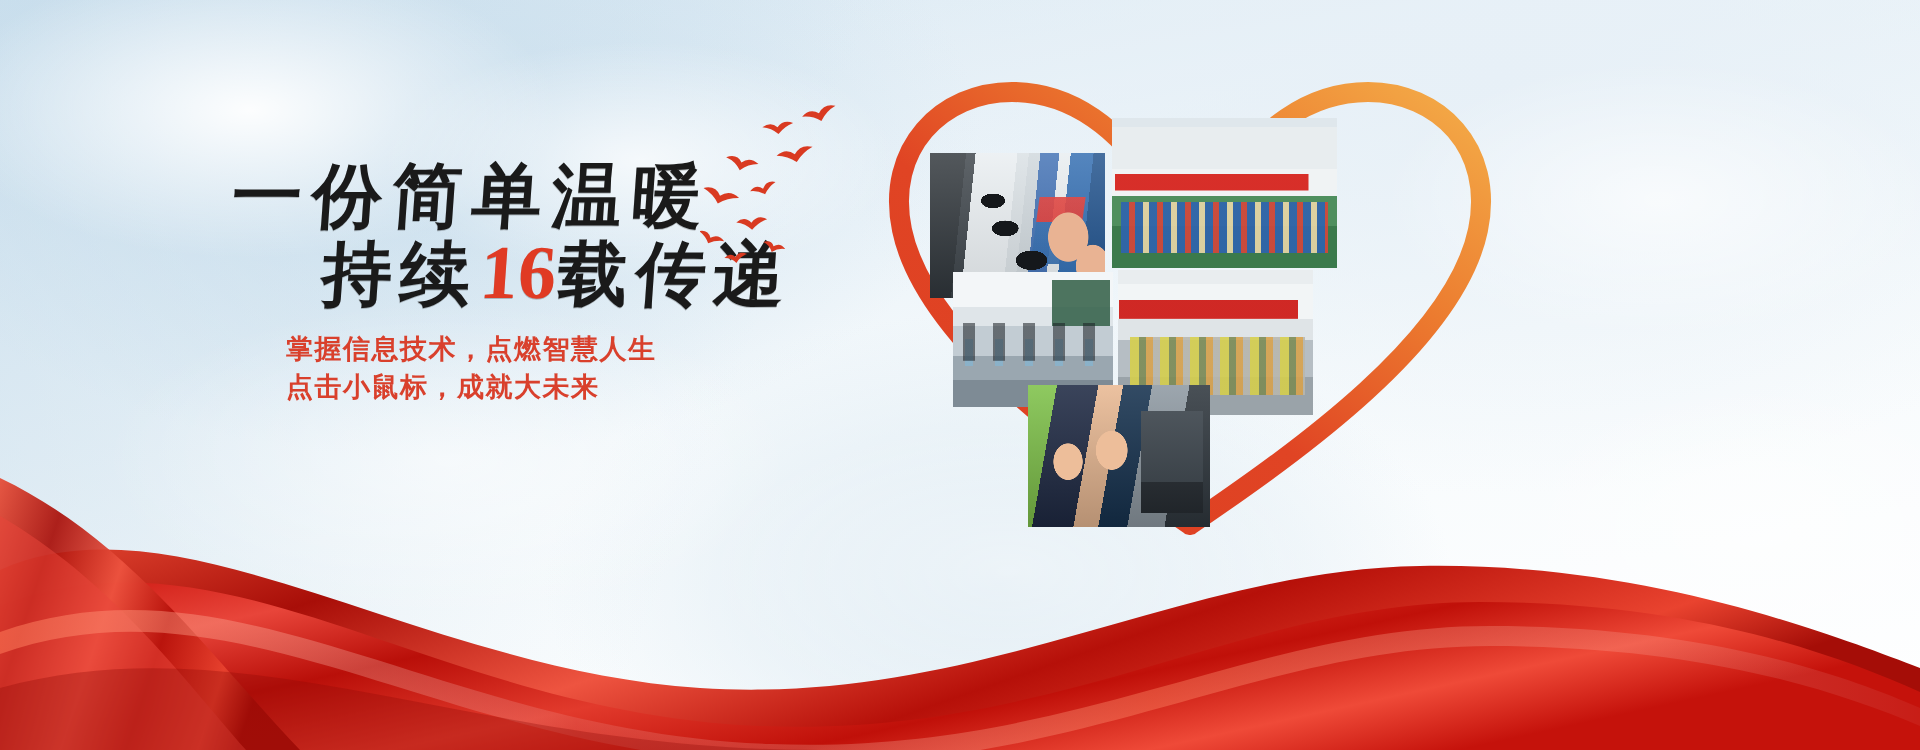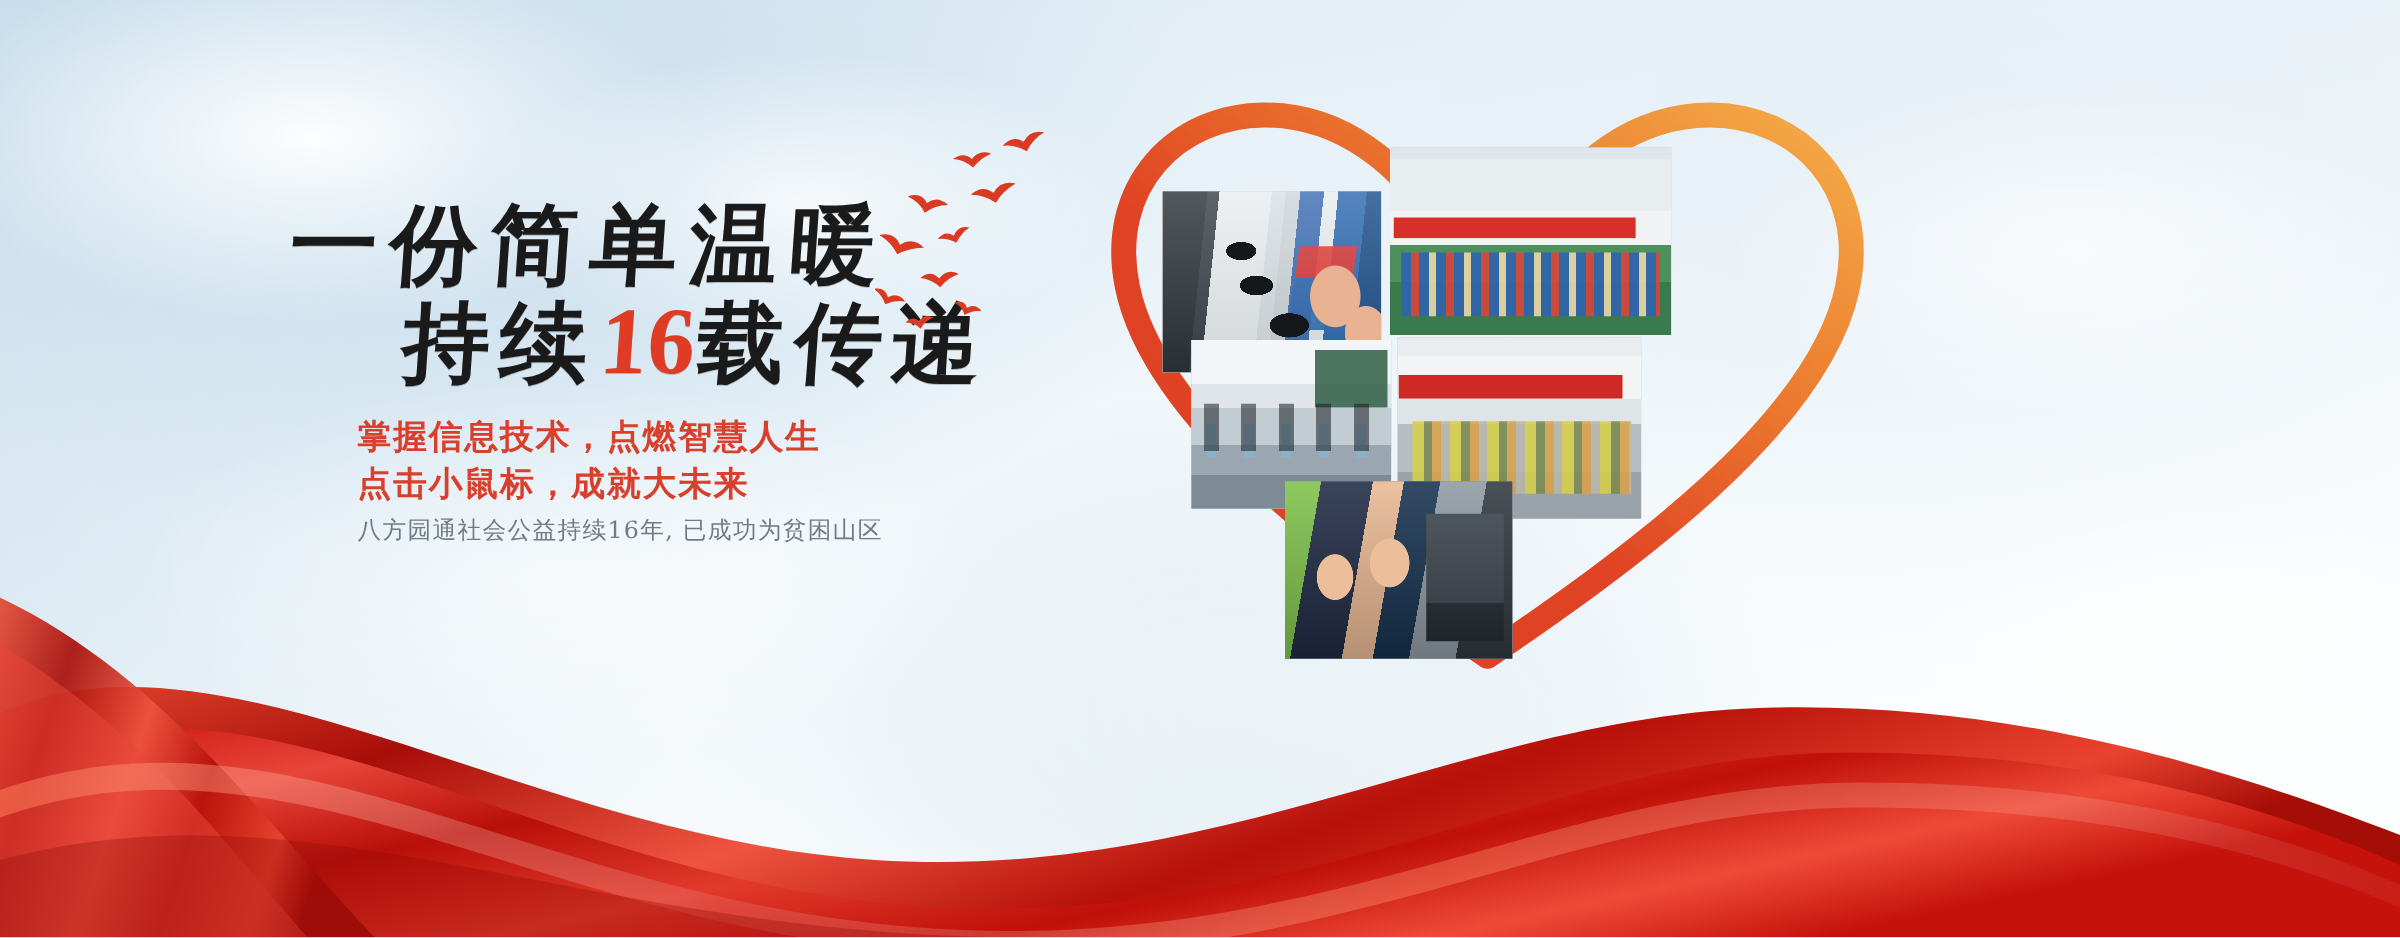--- a/index.html
+++ b/index.html
@@ -241,21 +241,20 @@
     <div class="headline2">
       <span>持续</span><span class="num16">16</span><span>载传递</span>
     </div>
 
     <div class="sub-lines">
       <div>掌握信息技术，点燃智慧人生</div>
       <div>点击小鼠标，成就大未来</div>
     </div>
 
     <div class="desc">
-      <div>八方园通社会公益持续16年, 已成功为贫困山区</div>
     </div>
   </div>
 
   <div class="birds">
     <svg width="220" height="220" viewBox="0 0 220 220">
       <g fill="#d93a21">
         <path d="M150 5 q6 -6 12 -1 q-7 1 -12 7 q-5 -6 -12 -7 q7 -5 12 1z" transform="translate(8,12) rotate(-12)"></path>
         <path d="M120 30 q8 -8 18 -2 q-10 2 -18 10 q-7 -8 -17 -10 q10 -6 17 2z" transform="rotate(-18 130 35)"></path>
         <path d="M78 46 q7 -7 16 -2 q-9 2 -16 9 q-6 -7 -15 -9 q9 -5 15 2z" transform="rotate(-8 86 50)"></path>
         <path d="M96 72 q8 -9 19 -3 q-11 3 -19 11 q-7 -8 -18 -11 q11 -6 18 3z" transform="rotate(-14 105 78)"></path>

